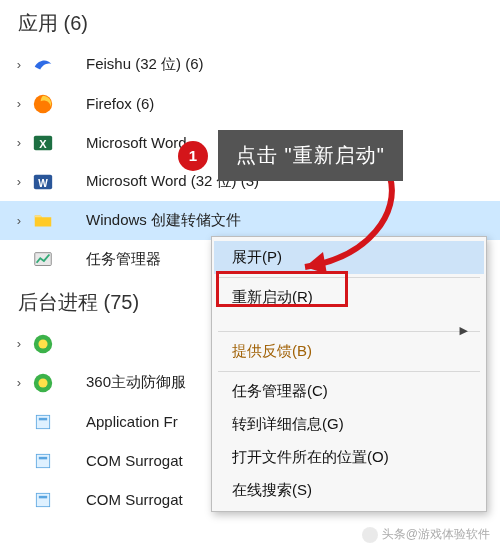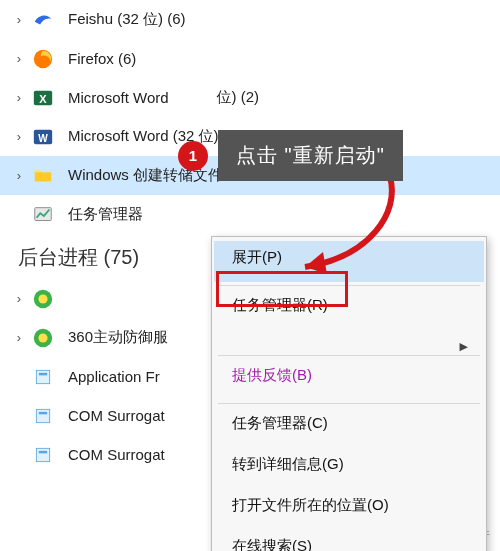--- a/index.html
+++ b/index.html
@@ -39,42 +39,42 @@
     font-size: 13px;
   }
   .chevron.empty { visibility: hidden; }
   .app-icon {
     width: 22px; height: 22px;
     margin-right: 14px;
     display: inline-flex;
     align-items: center;
     justify-content: center;
   }
-  .row-label { white-space: nowrap; }
+  .row-label { white-space: nowrap; margin-left: 18px; }
 
   
   .context-menu {
     position: absolute;
     left: 211px;
     top: 236px;
     width: 270px;
     background: #f7f7f7;
     border: 1px solid #bdbdbd;
     box-shadow: 2px 3px 8px rgba(0,0,0,0.25);
     padding: 4px 2px;
     z-index: 20;
   }
   .menu-item {
-    padding: 7px 16px 15px 18px;
+    padding: 7px 16px 7px 18px;
     font-size: 15px;
     color: #111;
     white-space: nowrap;
   }
   .menu-item.hover { background: #cde3f8; }
-  .menu-item.disabled { color: #a21caf; }
+  .menu-item.disabled { color: #a16207; }
   .menu-sep {
     height: 1px;
     background: #d8d8d8;
     margin: 3px 4px;
   }
   .menu-item .arrow {
     float: right;
     font-size: 11px;
     color: #444;
     margin-top: 3px;
@@ -149,20 +149,21 @@
     width: 16px; height: 16px;
     border-radius: 50%;
     background: #e2e2e2;
     display: inline-block;
   }
 </style>
 </head>
 <body>
 <div class="root">
 
+  <div class="section-header">应用 (6)</div>
 
   <div class="list">
 
     <div class="row">
       <span class="chevron">›</span>
       <span class="app-icon">
         <svg viewBox="0 0 24 24" width="22" height="22">
             <path fill="#2e6be6" d="M3 14c4-8 14-9 18-3-5-2-10 2-12 6-2-1-4-2-6-3z"></path>
           </svg>
       </span>
@@ -282,21 +283,21 @@
           </svg>
       </span>
       <span class="row-label">COM Surrogat</span>
     </div>
 
   </div>
 
   <div class="context-menu">
     <div class="menu-item hover">展开(P)</div>
     <div class="menu-sep"></div>
-    <div class="menu-item">任务管理器(R)</div>
+    <div class="menu-item">重新启动(R)</div>
     <div class="menu-item">
       <span class="arrow">▶</span>
     </div>
     <div class="menu-sep"></div>
     <div class="menu-item disabled">提供反馈(B)</div>
     <div class="menu-sep"></div>
     <div class="menu-item">任务管理器(C)</div>
     <div class="menu-item">转到详细信息(G)</div>
     <div class="menu-item">打开文件所在的位置(O)</div>
     <div class="menu-item">在线搜索(S)</div>

